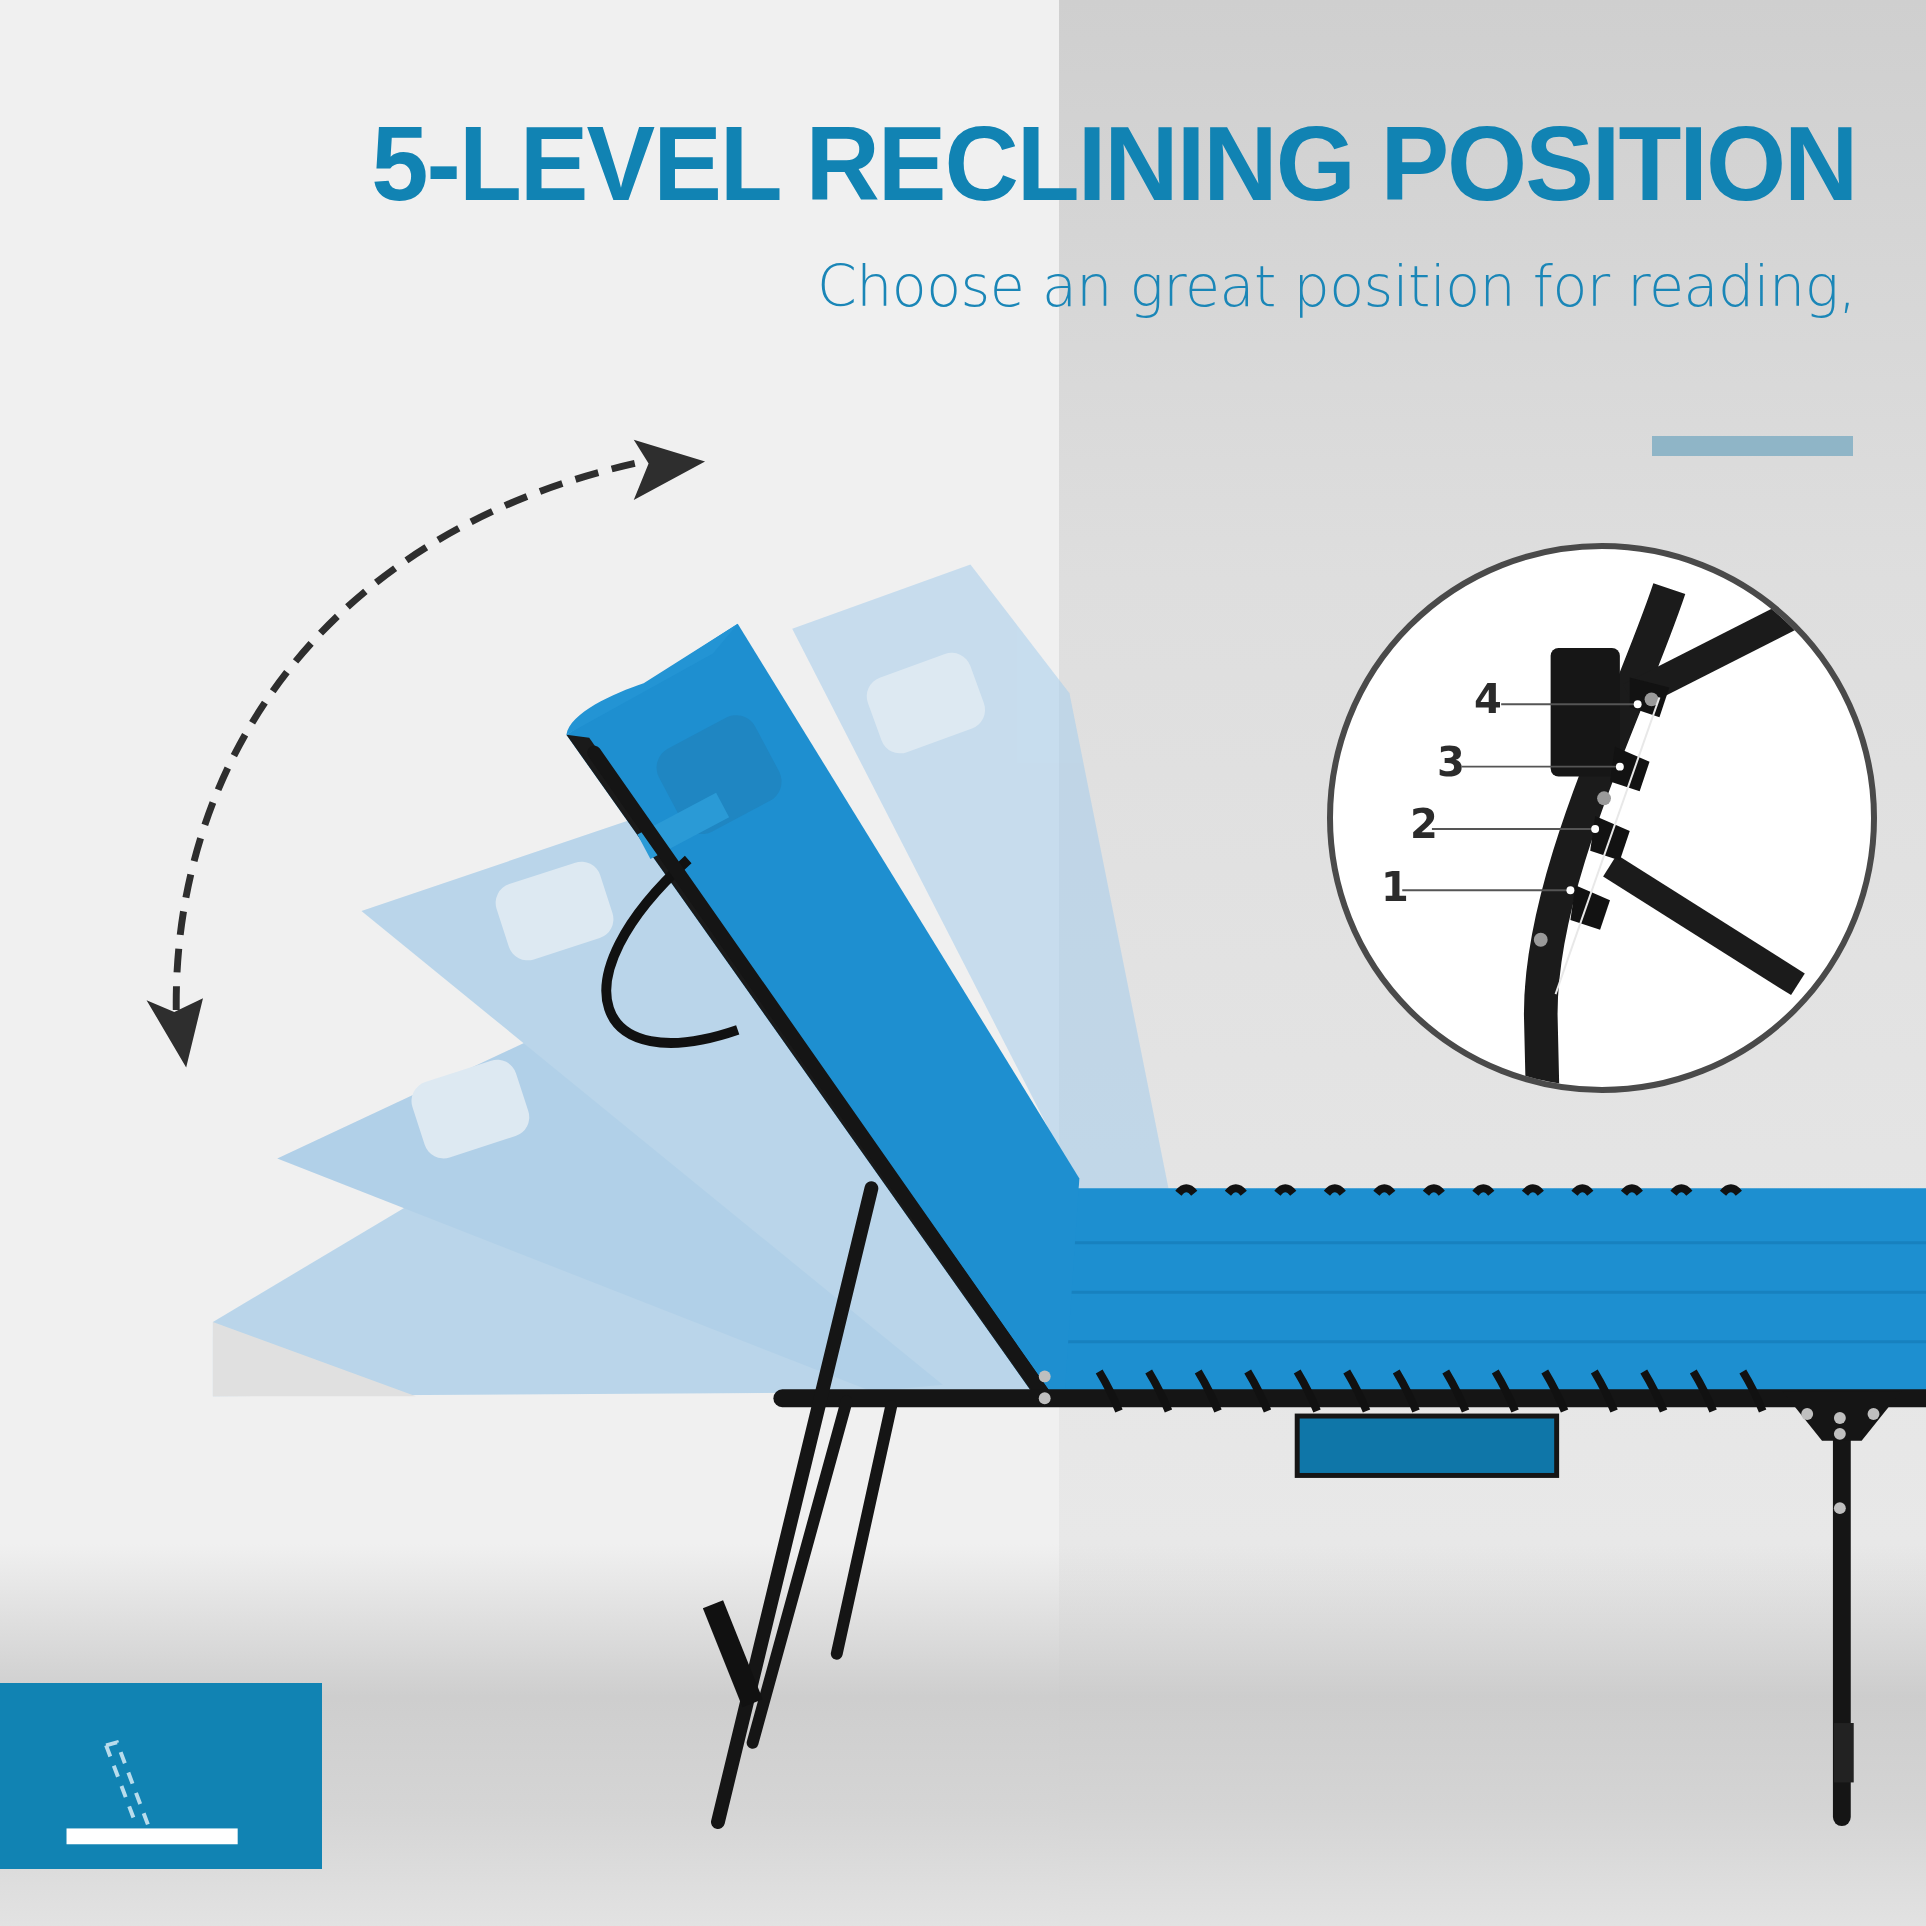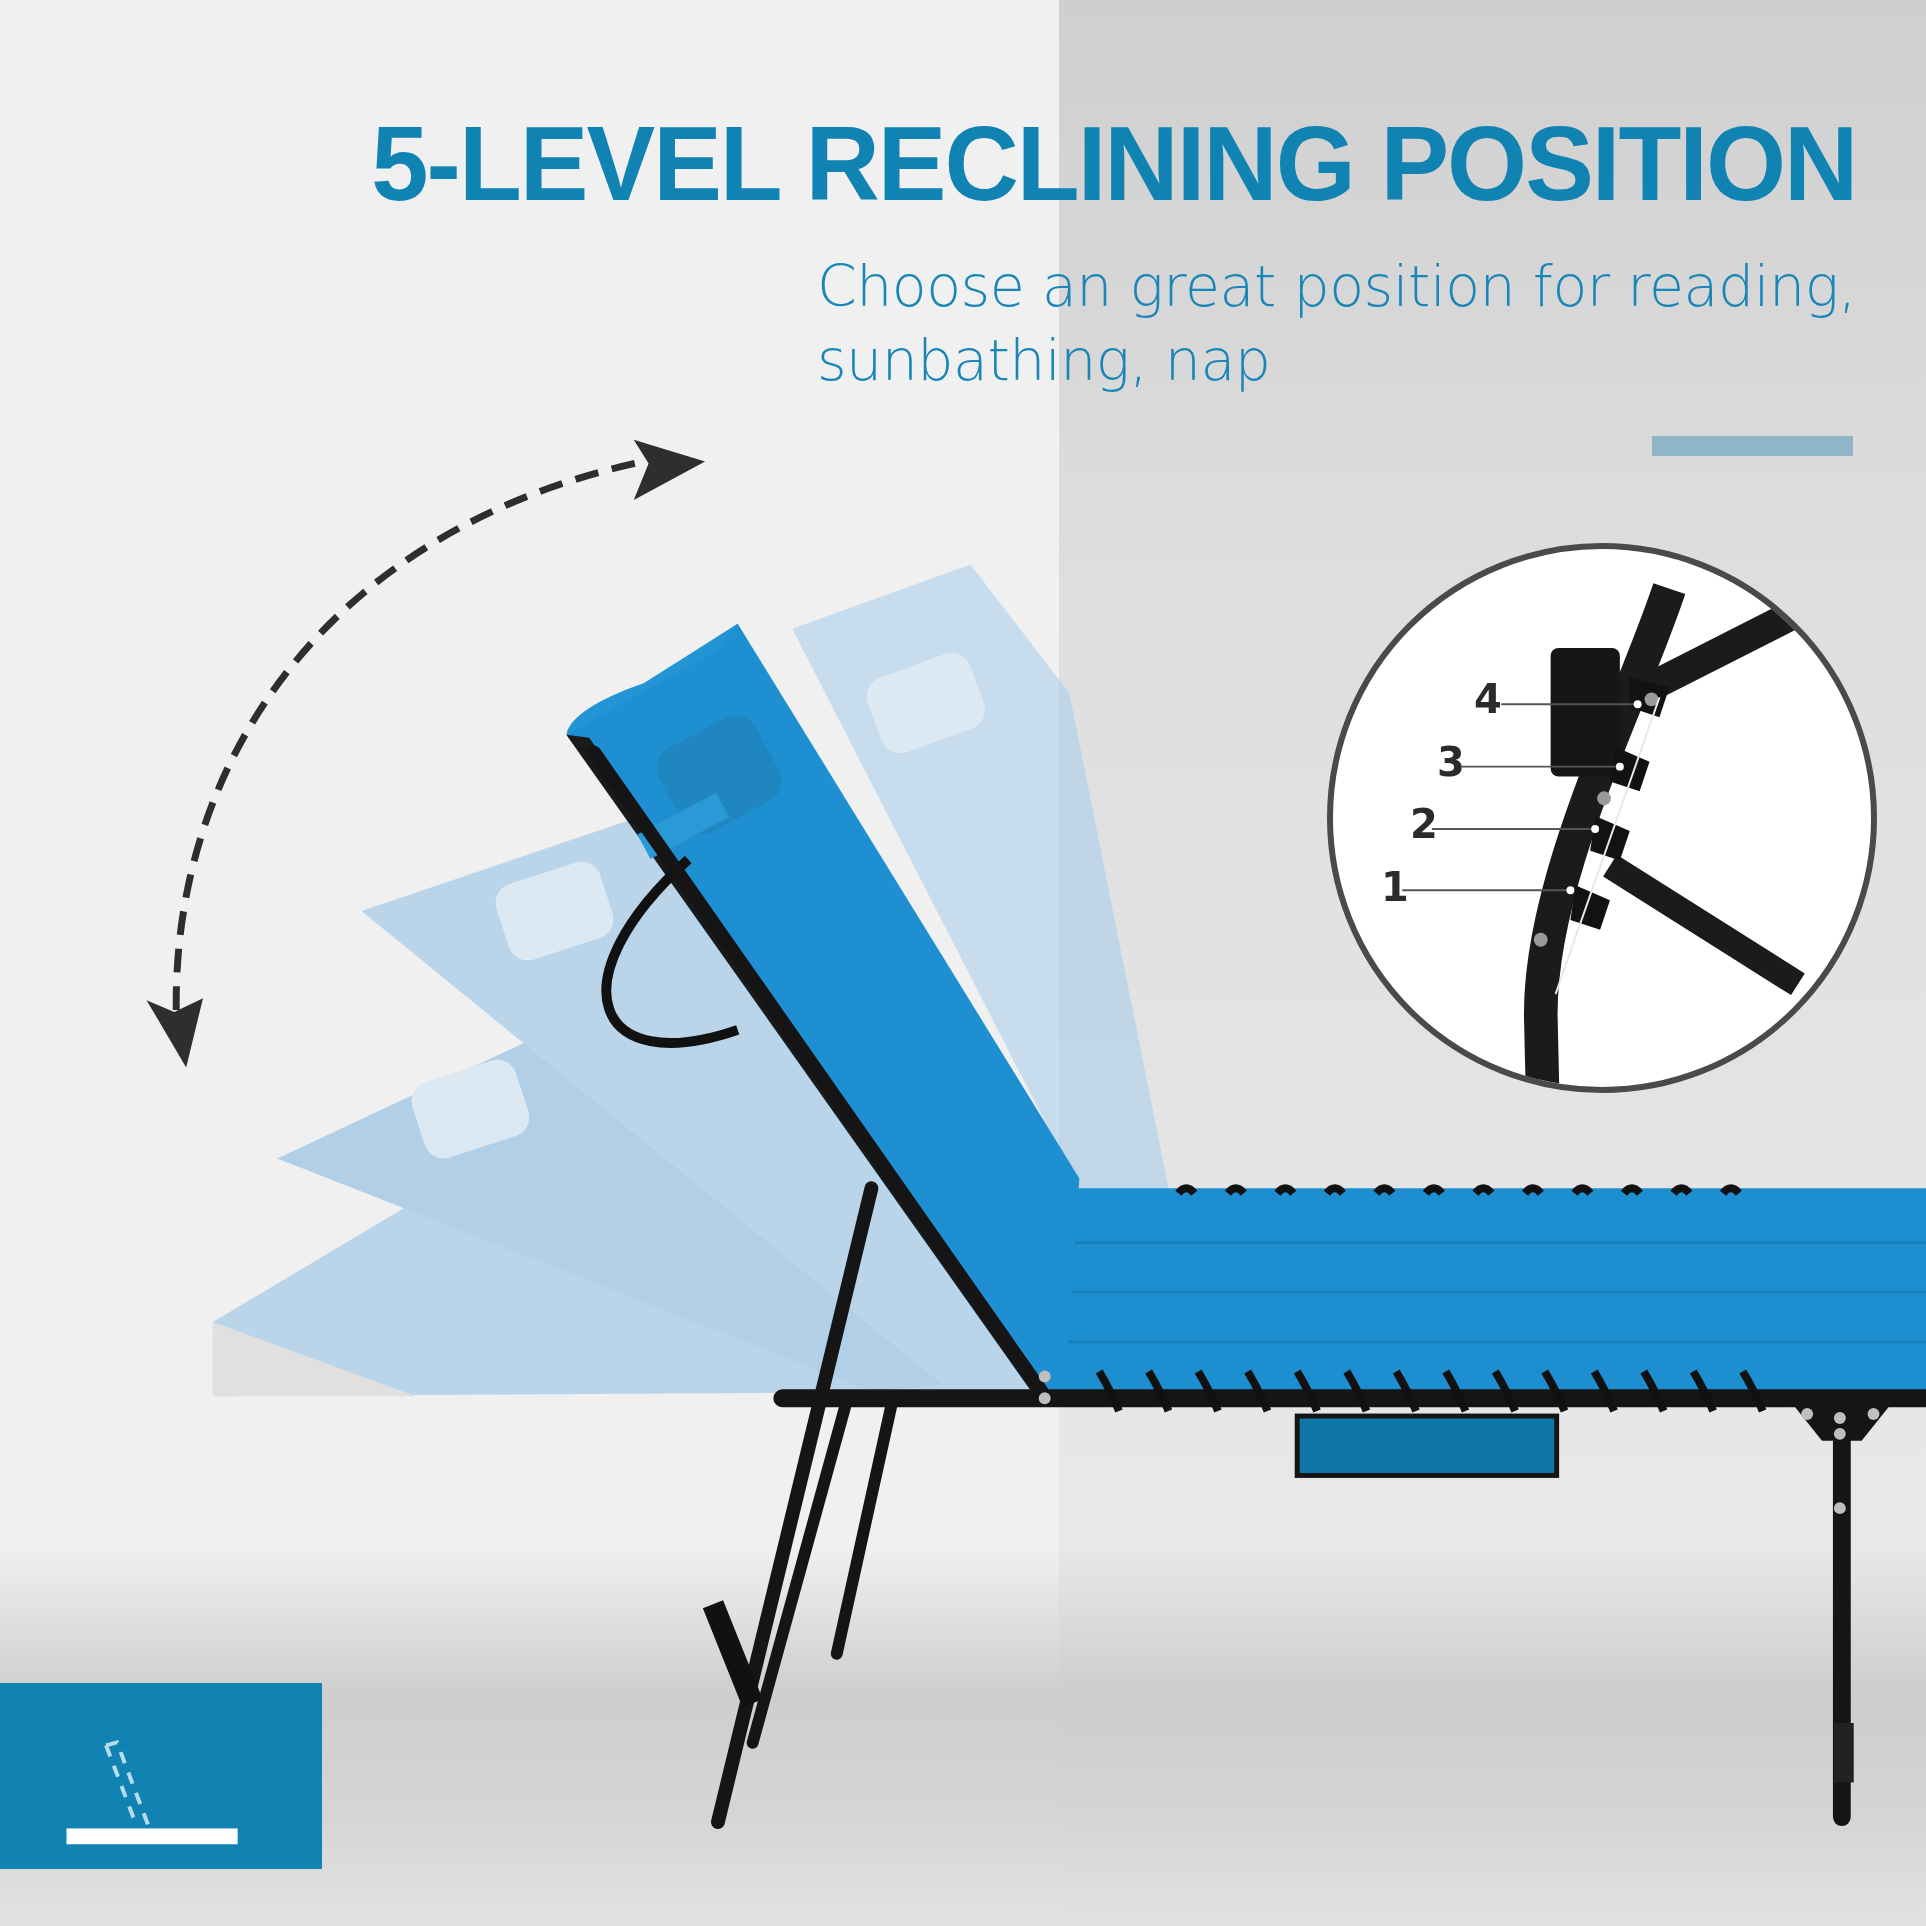--- a/index.html
+++ b/index.html
@@ -5,41 +5,40 @@
   html, body { margin: 0; padding: 0; }
   body { width: 1927px; height: 1927px; position: relative; overflow: hidden; font-family: "DejaVu Sans", sans-serif; }
   .bg-left { position: absolute; left: 0; top: 0; width: 1059px; height: 1927px; background: #f0f0f0; }
   .bg-right { position: absolute; left: 1059px; top: 0; width: 867px; height: 1927px;
     background: linear-gradient(180deg, #cfcfcf 0%, #dedede 30%, #e3e3e3 55%, #ececec 100%); }
   .floor { position: absolute; left: 0; top: 1544px; width: 1927px; height: 382px;
     background: linear-gradient(180deg, rgba(240,240,240,0) 0%, rgba(200,200,200,0.85) 40%, rgba(210,210,210,0.9) 70%, rgba(225,225,225,0.9) 100%); }
   .headline { position: absolute; right: 71px; top: 111px; margin: 0;
     font-family: "Liberation Sans", sans-serif; font-weight: 700; font-size: 105px;
     letter-spacing: -2px; color: #1183b3; line-height: 1; transform: scaleX(0.98); transform-origin: right; }
-  .subtitle { position: absolute; right: 71px; top: 249px; margin: 0; text-align: left;
+  .subtitle { position: absolute; right: 71px; top: 249px; margin: 0; text-align: center;
     font-family: "DejaVu Sans", sans-serif; font-size: 57px; font-weight: 300; color: #1a86b7;
     line-height: 74px; letter-spacing: -0.5px; }
   .accent-bar { position: absolute; left: 1652px; top: 436px; width: 201px; height: 20px; background: #8fb5c7; }
   .scene { position: absolute; left: 0; top: 0; width: 1927px; height: 1927px; }
   .zoom-circle { position: absolute; left: 1327px; top: 543px; width: 550px; height: 550px; border-radius: 50%;
     background: #ffffff; border: 6px solid #4a4a4a; box-sizing: border-box; overflow: hidden; }
   .level-label { position: absolute; font-family: "DejaVu Sans", sans-serif; font-weight: 700; font-size: 40px; color: #2b2b2b; }
   .icon-box { position: absolute; left: 0; top: 1683px; width: 322px; height: 186px; background: #1183b3; }
 </style>
 </head>
 <body>
 
 <div class="bg-left"></div>
 <div class="bg-right"></div>
 <div class="floor"></div>
 
 <h1 class="headline">5-LEVEL RECLINING POSITION</h1>
 <div class="subtitle">
   <div>Choose an great position for reading,</div>
-  <div>sunbathing, nap</div>
 </div>
 <div class="accent-bar"></div>
 
 <svg class="scene" viewBox="0 0 1946 1946">
   <defs>
     <marker id="arrowhead" markerWidth="10" markerHeight="10" refX="5" refY="5" orient="auto" markerUnits="userSpaceOnUse" viewBox="0 0 10 10">
       <path d="M0,0 L10,5 L0,10 L3,5 Z" fill="#2e2e2e"></path>
     </marker>
   </defs>
 

